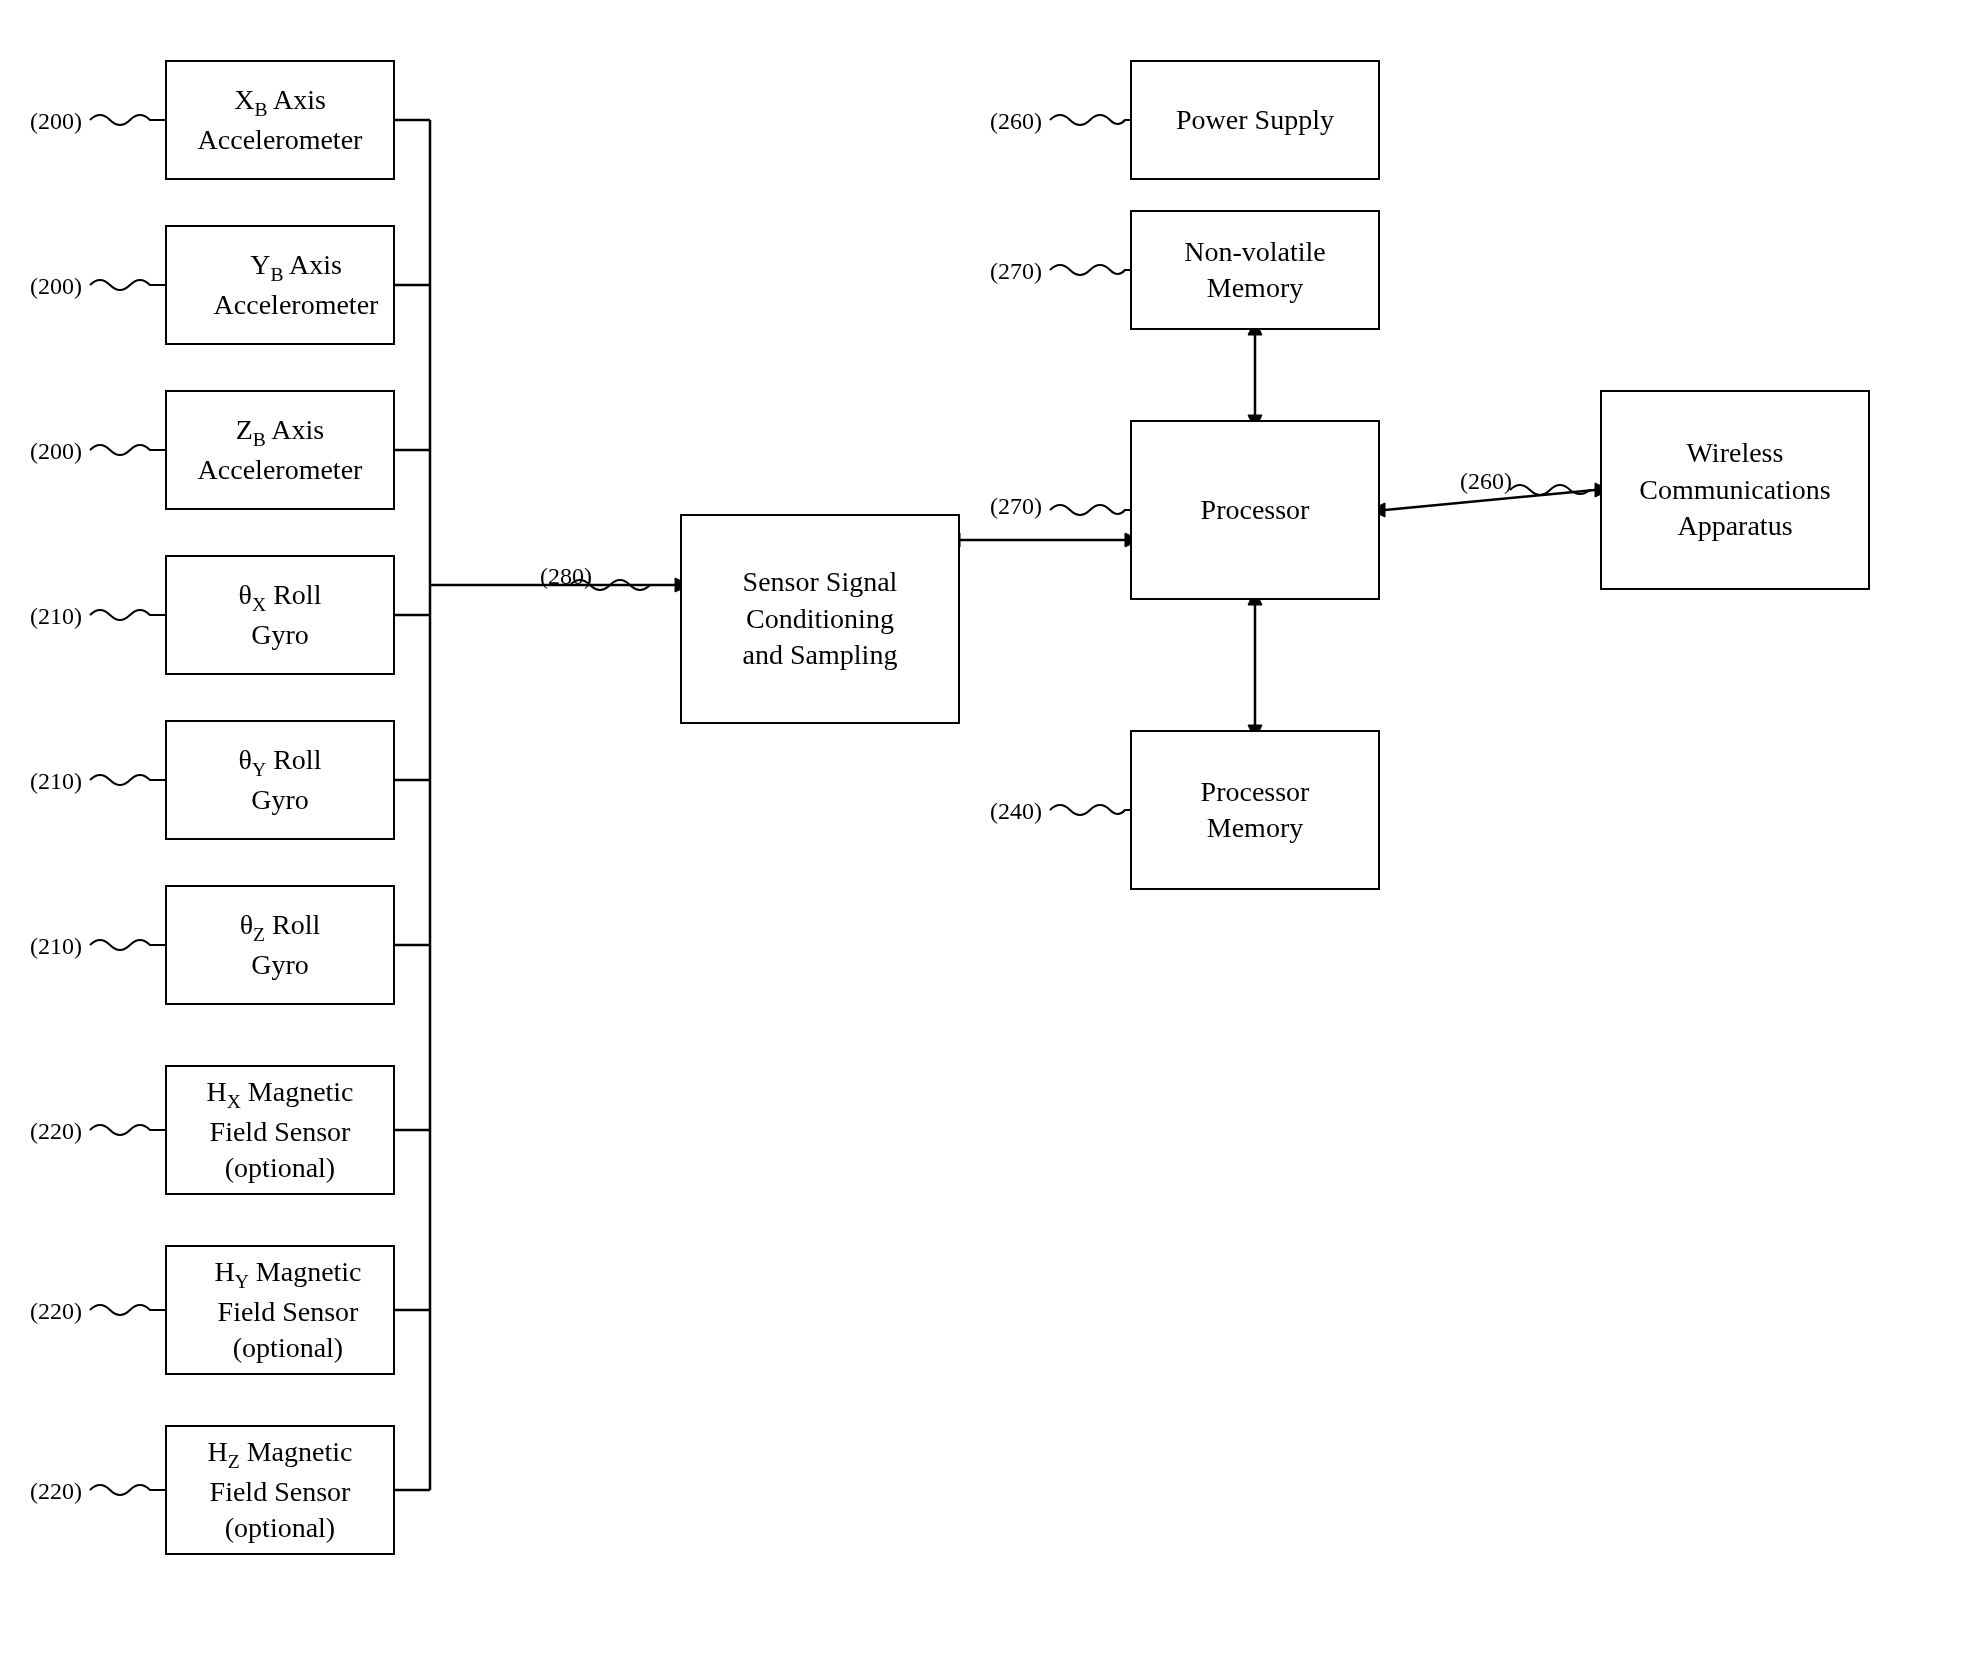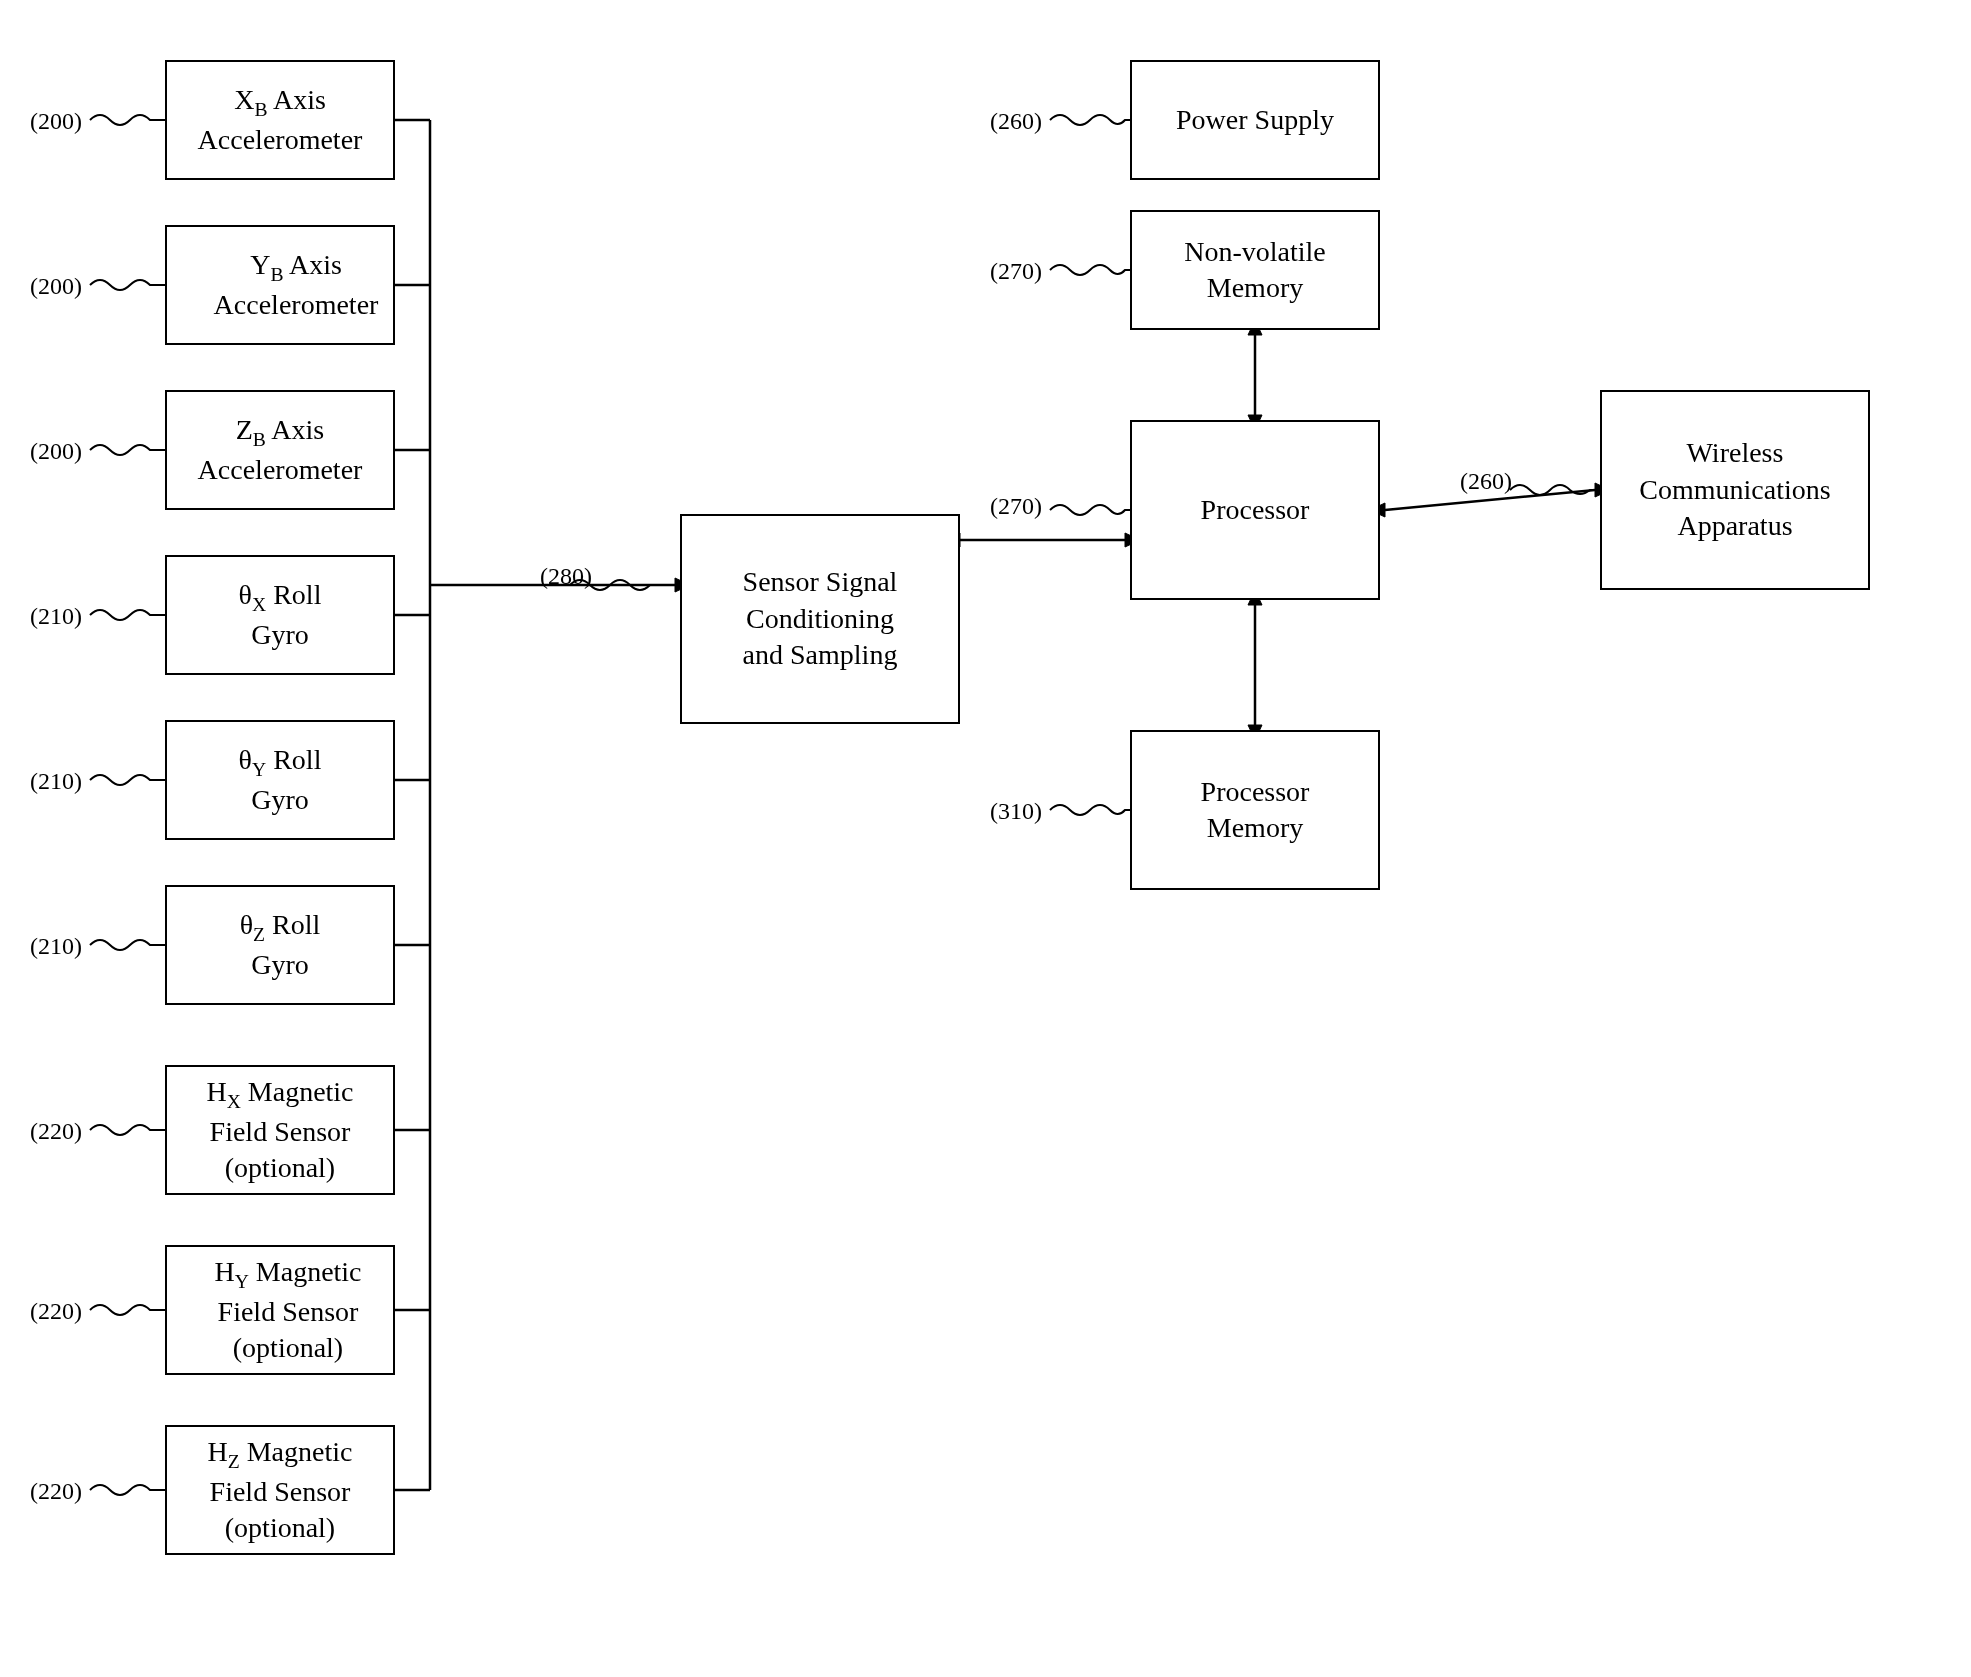--- a/index.html
+++ b/index.html
@@ -164,21 +164,21 @@
   <div class="label" style="top:258px; left:990px;">(270)</div>
 
   <div class="box" style="top:420px; left:1130px; width:250px; height:180px;">
     <span>Processor</span>
   </div>
   <div class="label" style="top:493px; left:990px;">(270)</div>
 
   <div class="box" style="top:730px; left:1130px; width:250px; height:160px;">
     <span>Processor<br>Memory</span>
   </div>
-  <div class="label" style="top:798px; left:990px;">(310)</div>
+  <div class="label" style="top:798px; left:990px;">(240)</div>
 
   <div class="box" style="top:390px; left:1600px; width:270px; height:200px;">
     <span>Wireless<br>Communications<br>Apparatus</span>
   </div>
   <div class="label" style="top:468px; left:1460px;">(260)</div>
 
   <svg style="position:absolute;top:0;left:0;width:1971px;height:1677px;pointer-events:none;" xmlns="http://www.w3.org/2000/svg">
 
     <path d="M 90 120 Q 100 110 110 120 Q 120 130 130 120 Q 140 110 150 120 L 165 120" stroke="#000" stroke-width="2" fill="none"></path>
 

